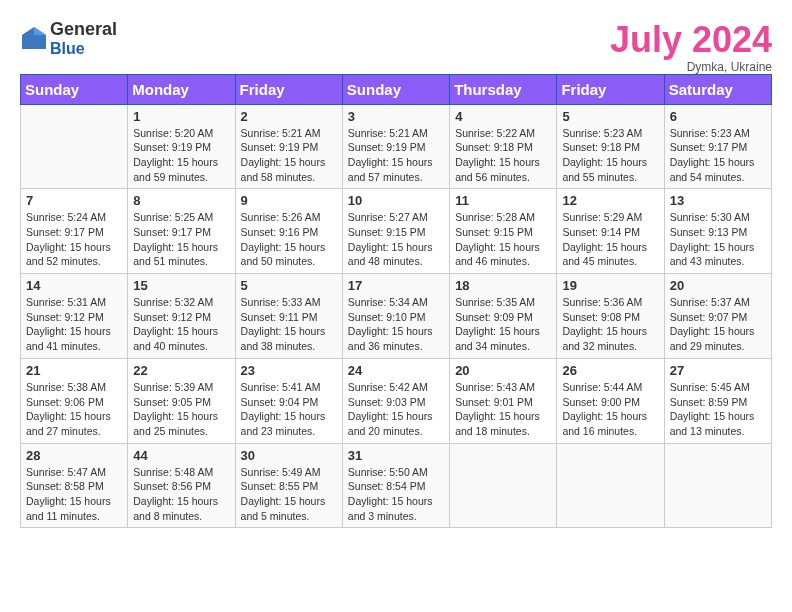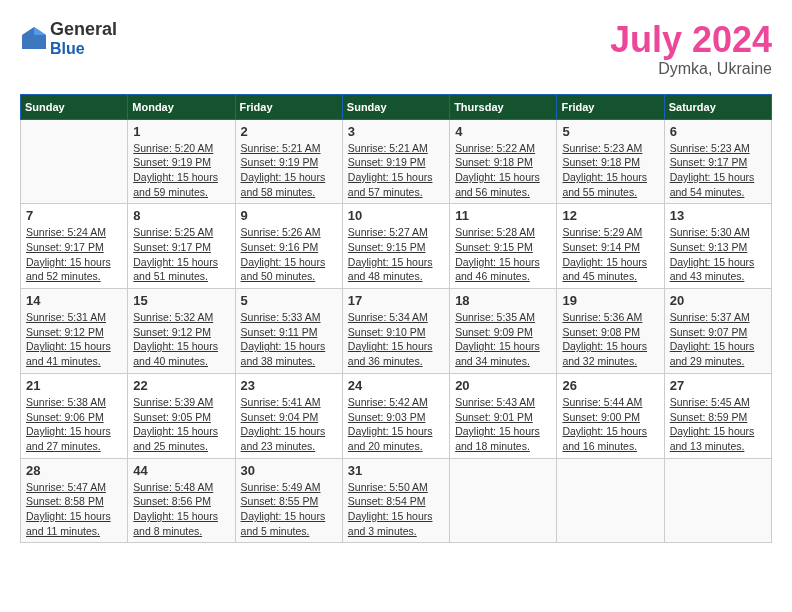--- a/index.html
+++ b/index.html
@@ -7,21 +7,20 @@
       font-family: Arial, sans-serif;
       background: #fff;
       width: 792px;
       min-height: 612px;
       padding: 20px;
     }
     .header {
       display: flex;
       justify-content: space-between;
       align-items: flex-start;
-      margin-bottom: 16px;
     }
     .logo {
       display: flex;
       align-items: center;
     }
     .logo-text {
       display: flex;
       flex-direction: column;
       line-height: 1.1;
     }
@@ -43,34 +42,34 @@
     .title-block {
       text-align: right;
     }
     .month-year {
       font-size: 36px;
       font-weight: bold;
       color: #ec4899;
       line-height: 1.1;
     }
     .location {
-      font-size: 16px;
+      font-size: 12px;
       color: #555;
     }
     table {
       width: 100%;
       border-collapse: collapse;
       font-size: 11px;
     }
     thead tr th {
-      background-color: #14532d;
+      background-color: #8b5cf6;
       color: #fff;
       padding: 6px 4px;
       text-align: left;
-      font-size: 11px;
+      font-size: 15px;
       font-weight: bold;
       border: 1px solid #1a5fb4;
     }
     tbody tr td {
       border: 1px solid #ccc;
       vertical-align: top;
       padding: 4px 5px;
       height: 80px;
       width: 106px;
     }
@@ -84,21 +83,20 @@
       font-size: 13px;
       font-weight: bold;
       color: #333;
       display: block;
       margin-bottom: 2px;
     }
     .day-info {
       color: #333;
       font-size: 10.5px;
       line-height: 1.4;
-      text-decoration: underline;
     }
     .empty-cell {
       background-color: #f9f9f9;
     }
   </style>
 </head>
 <body>
 
 <div class="header">
   <div class="logo">

